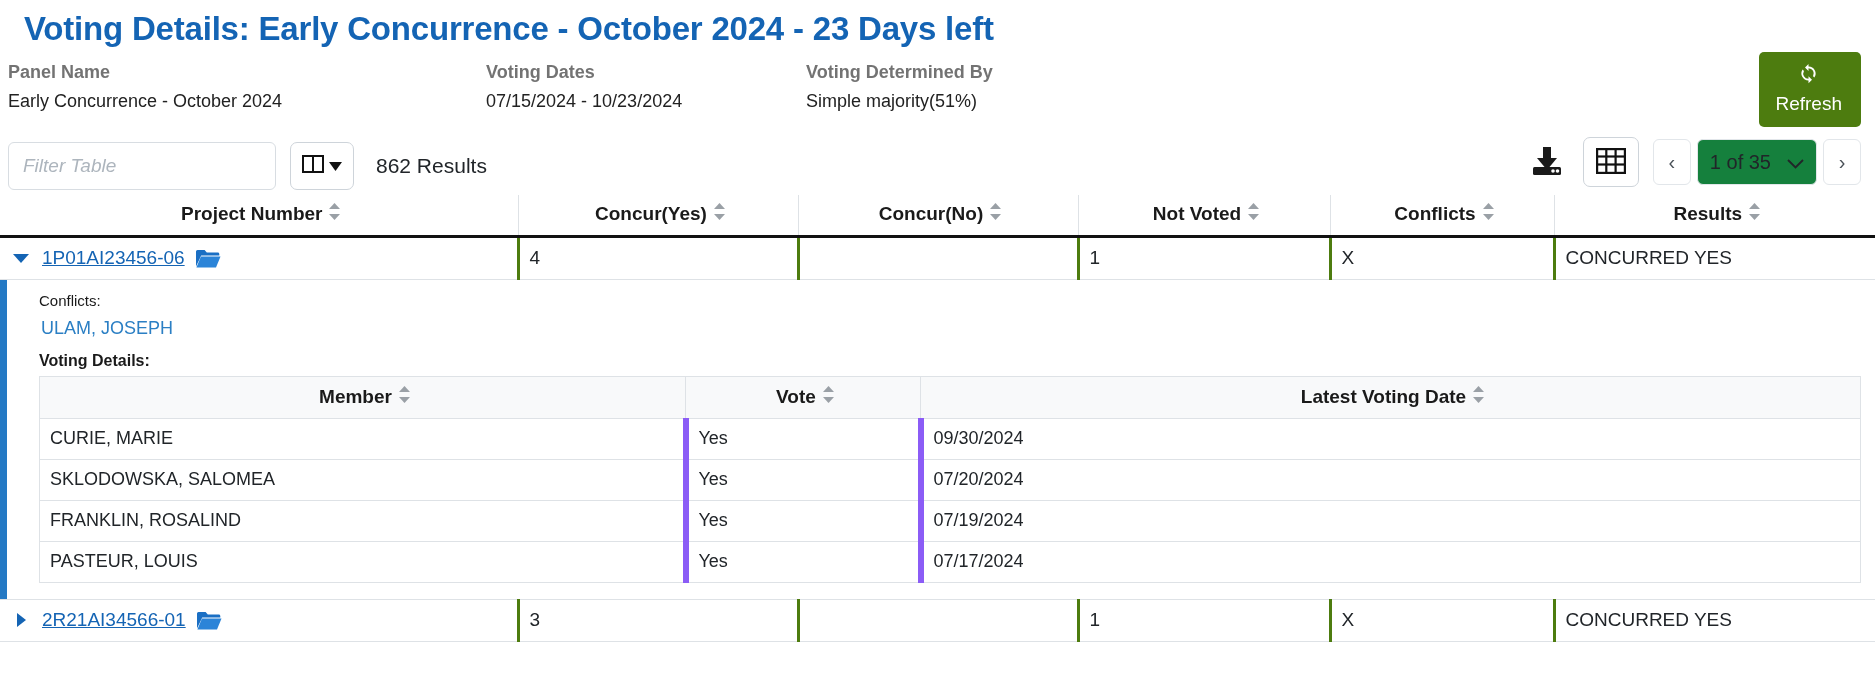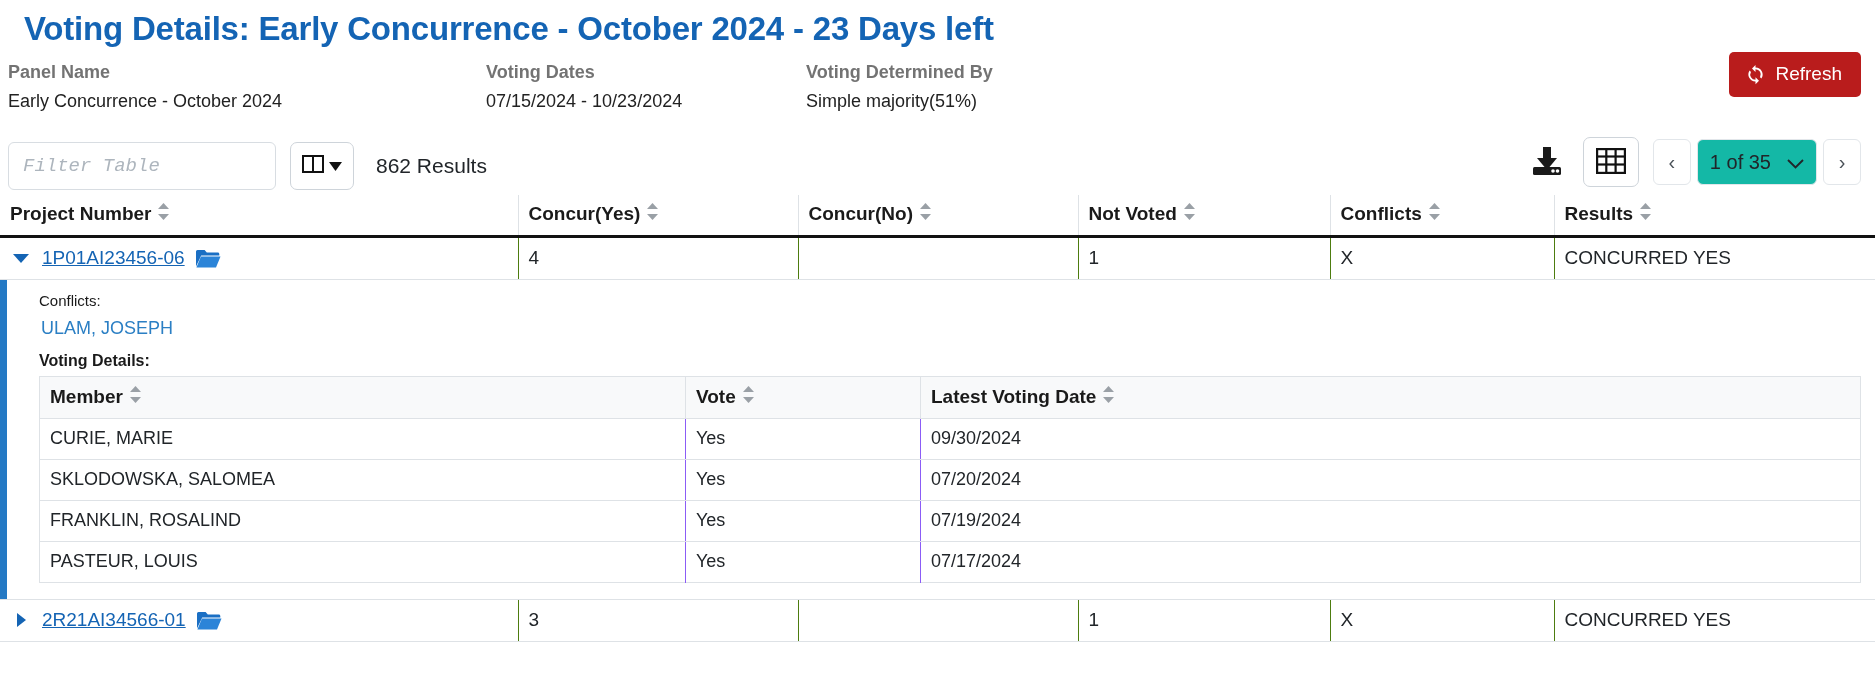--- a/index.html
+++ b/index.html
@@ -34,47 +34,48 @@
   .meta-label {
     font-size: 18px; font-weight: bold; color: #737373;
     line-height: 24px;
   }
   .meta-value {
     font-size: 18px; color: #222; line-height: 28px; margin-top: 3px;
   }
   .refresh-btn {
     position: absolute;
     right: 14px; top: 4px;
-    background: #b91c1c;
+    background: #4d7c0f;
     color: #fff;
     border: none;
     border-radius: 5px;
     font-size: 19px;
     font-family: "Liberation Sans", sans-serif;
     padding: 11px 19px 12px 16px;
     display: flex; align-items: center; gap: 9px;
     cursor: pointer;
     white-space: nowrap;
+    flex-direction: column;
   }
   .refresh-btn svg { display:block; }
 
   
   .toolbar {
     display: flex; align-items: center;
     padding: 22px 14px 0 8px;
     position: relative;
     height: 80px;
   }
   .filter-input {
     width: 268px; height: 48px;
     border: 1px solid #d8dde2;
     border-radius: 6px;
     padding: 0 14px;
     font-size: 19px;
-    font-family: Liberation Mono, monospace;
+    font-family: Liberation Sans, sans-serif;
     font-style: italic;
     color: #495057;
     background: #fff;
     outline: none;
   }
   .filter-input::placeholder { color: #adb5bd; font-style: italic; }
   .col-btn {
     margin-left: 14px;
     width: 64px; height: 48px;
     border: 1px solid #ced4da;
@@ -117,21 +118,21 @@
     color: #495057;
     font-size: 20px;
     display: flex; align-items: center; justify-content: center;
     cursor: pointer;
   }
   .pg-select {
     height: 46px;
     min-width: 118px;
     border: 1px solid #e2e6ea;
     border-radius: 6px;
-    background: #14b8a6;
+    background: #15803d;
     margin: 0 6px;
     display: flex; align-items: center; justify-content: center;
     gap: 16px;
     padding: 0 12px;
     font-size: 20px;
     color: #212529;
     cursor: pointer;
     white-space: nowrap;
   }
 
@@ -144,28 +145,28 @@
     color: #1a1a1a;
     padding: 8px 6px 10px 10px;
     border-bottom: 3px solid #111;
     border-right: 1px solid #dee2e6;
     background: #fff;
     white-space: nowrap;
     vertical-align: middle;
     cursor: pointer;
   }
   .main-table thead th:last-child { border-right: none; }
-  .th-inner { display: flex; align-items: center; gap: 7px; }
+  .th-inner { display: flex; align-items: center; gap: 7px; justify-content: center; }
   .sort-ic { display: inline-block; }
 
   .main-table tbody td {
     font-size: 19px;
     color: #212529;
     padding: 9px 6px 10px 10px;
-    border-right: 1px solid #4d7c0f;
+    border-right: 3px solid #4d7c0f;
     border-bottom: 1px solid #dee2e6;
     vertical-align: middle;
     background: #fff;
   }
   .main-table tbody td:last-child { border-right: none; }
 
   .cell-proj { display: flex; align-items: center; gap: 10px; }
   .tw { width: 22px; display: flex; align-items: center; justify-content: center; cursor: pointer; }
   .tri-down {
     width: 0; height: 0;
@@ -221,21 +222,21 @@
     padding: 9px 6px 10px 10px;
     border-right: 1px solid #dee2e6;
     border-bottom: 1px solid #dee2e6;
     white-space: nowrap;
     cursor: pointer;
   }
   .sub-table thead th:last-child { border-right: none; }
   .sub-table tbody td {
     font-size: 18px; color: #212529;
     padding: 9px 6px 10px 10px;
-    border-right: 1px solid #8b5cf6;
+    border-right: 6px solid #8b5cf6;
     border-bottom: 1px solid #dee2e6;
     background: #fff;
   }
   .sub-table tbody td:last-child { border-right: none; }
   .sub-table tbody tr:last-child td { border-bottom: none; }
 </style>
 </head>
 <body>
 
 <div class="page">

